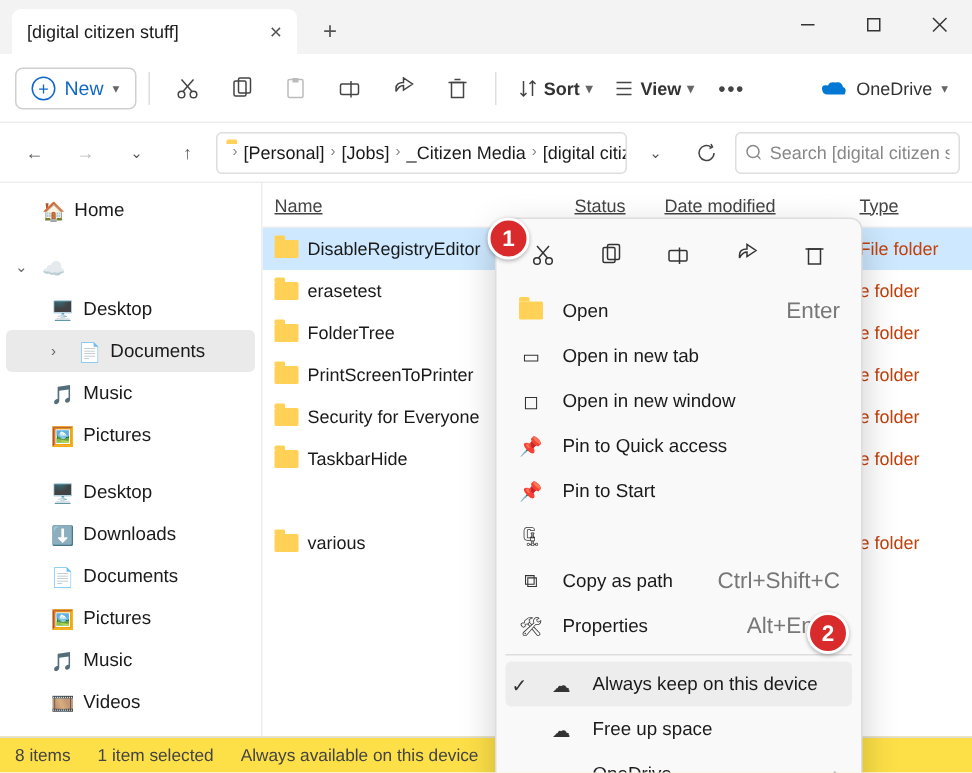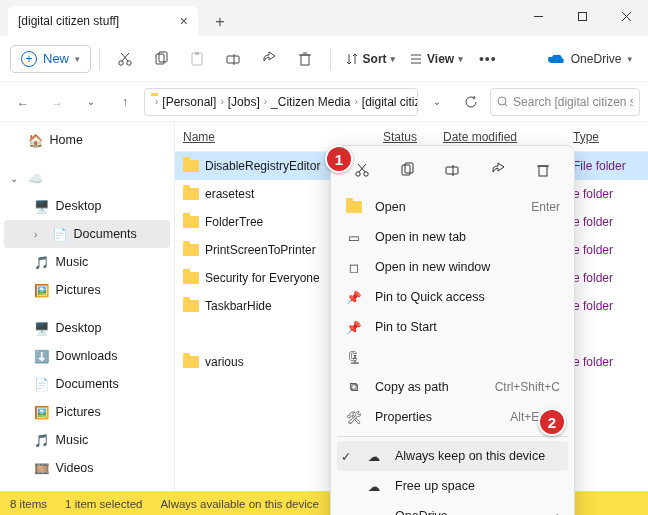--- a/index.html
+++ b/index.html
@@ -36,32 +36,32 @@
 .colheader { display:flex; height:30px; align-items:center; border-bottom:1px solid #eee; font-size:12px; color:#444; padding-left:8px;text-decoration:underline;}
 .col-name { width:200px; }
 .col-status { width:60px; }
 .col-date { width:130px; }
 .col-type { flex:1; }
 .filerow { display:flex; height:28px; align-items:center; padding-left:8px; font-size:12px;}
 .filerow.sel { background:#cde8ff; }
 .filerow .fname { width:200px; display:flex; align-items:center; gap:6px;}
 .filerow .fstatus { width:60px; display:flex; justify-content:center;}
 .filerow .fdate { width:130px; color:#666;}
-.filerow .ftype { flex:1; color:#701a75;}
+.filerow .ftype { flex:1; color:#c2410c;}
 .folder-icon { width:16px; height:12px; background:#ffd156; border-radius:1px; position:relative; display:inline-block;}
 .folder-icon::before { content:""; position:absolute; top:-3px; left:0; width:7px; height:3px; background:#ffd156; border-radius:1px 1px 0 0;}
 .status-sync { width:14px; height:14px; border:2px solid #2e9b3f; border-radius:50%; position:relative;}
 .status-sync::after { content:"✓"; color:#2e9b3f; font-size:9px; position:absolute; top:-2px; left:1px;}
 .ctxmenu { position:absolute; left:330px; top:145px; width:245px; background:#f9f9f9; border:1px solid #ddd; border-radius:8px; box-shadow:0 8px 24px rgba(0,0,0,0.2); padding:6px; font-size:12.5px; z-index:10;}
 .ctx-iconrow { display:flex; justify-content:space-around; padding:4px 2px 8px 2px;}
 .ctx-iconrow div { width:32px; height:28px; display:flex; align-items:center; justify-content:center; color:#333; border-radius:4px;}
 .ctx-item { display:flex; align-items:center; height:30px; padding:0 8px; gap:12px; border-radius:4px;}
 .ctx-item.hov { background:#ededed;}
 .ctx-item .cicon { width:18px; display:flex; justify-content:center; color:#333;}
-.ctx-item .shortcut { margin-left:auto; color:#777; font-size:12px;}
+.ctx-item .shortcut { margin-left:auto; color:#777; font-size:15px;}
 .ctx-item .check { width:12px; margin-left:-4px; color:#333;}
 .ctx-sep { height:1px; background:#ddd; margin:4px 0;}
 .callout { position:absolute; width:28px; height:28px; background:#d92b2b; border-radius:50%; color:#fff; font-weight:bold; font-size:15px; display:flex; align-items:center; justify-content:center; z-index:20; border:2px solid #fff; box-shadow:0 1px 3px rgba(0,0,0,0.3);}
 .statusbar { height:24px; background:#fde047; display:flex; align-items:center; padding:0 10px; gap:18px; font-size:11.5px; color:#444; border-top:1px solid #ddd;}
 svg { display:block; }
 </style>
 </head>
 <body>
 
 <div class="titlebar">

